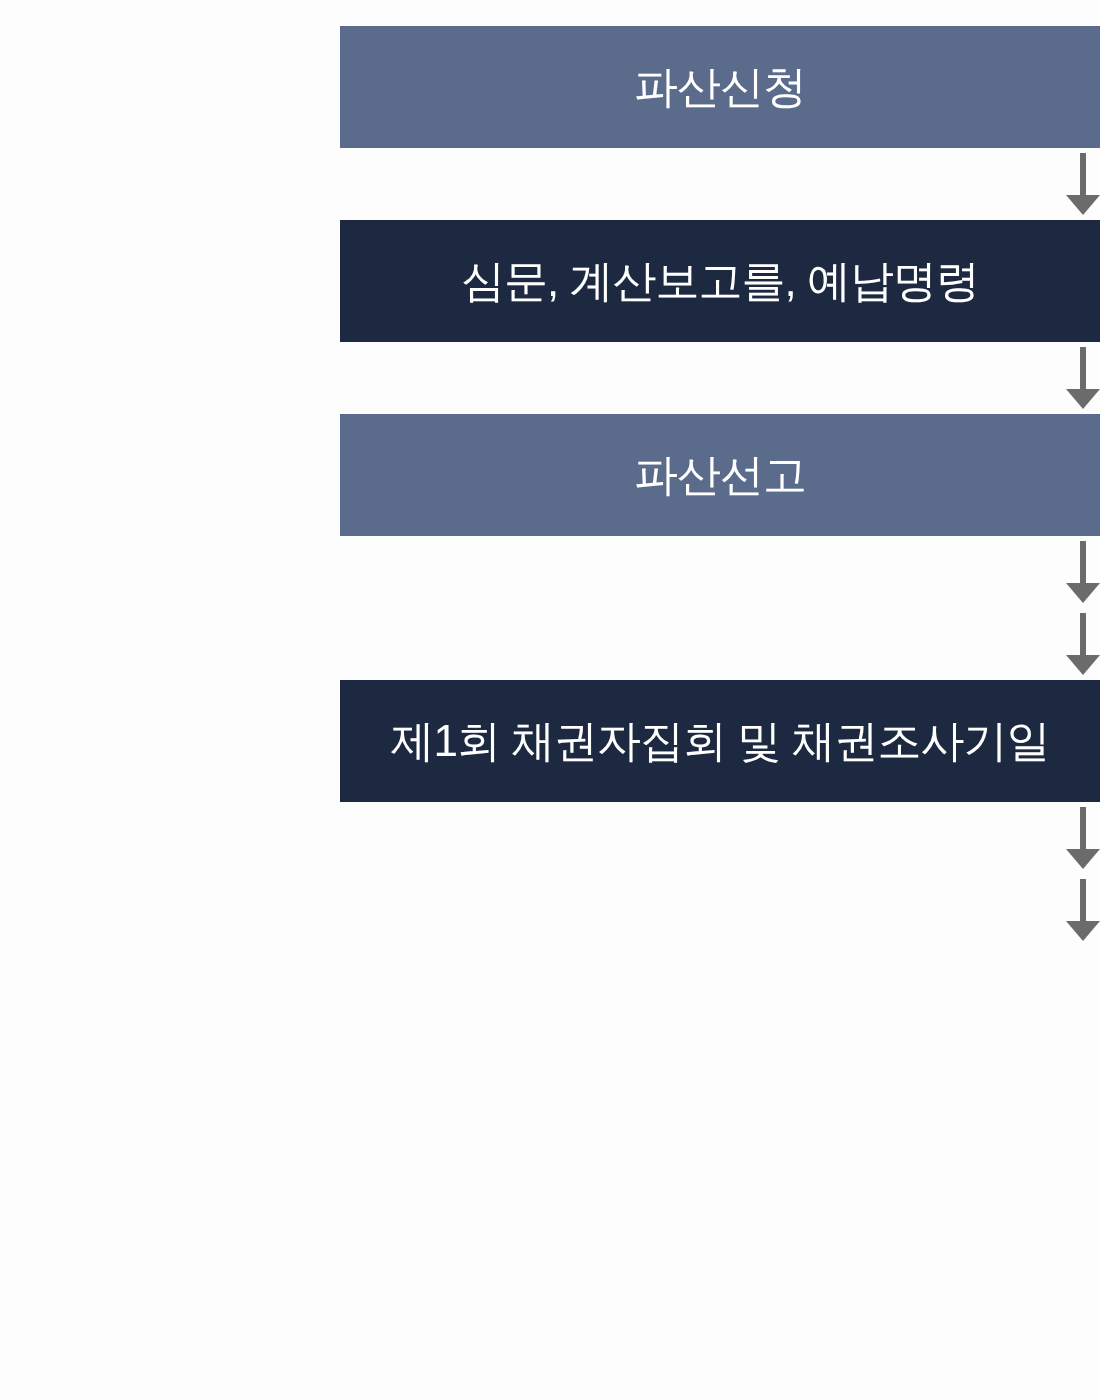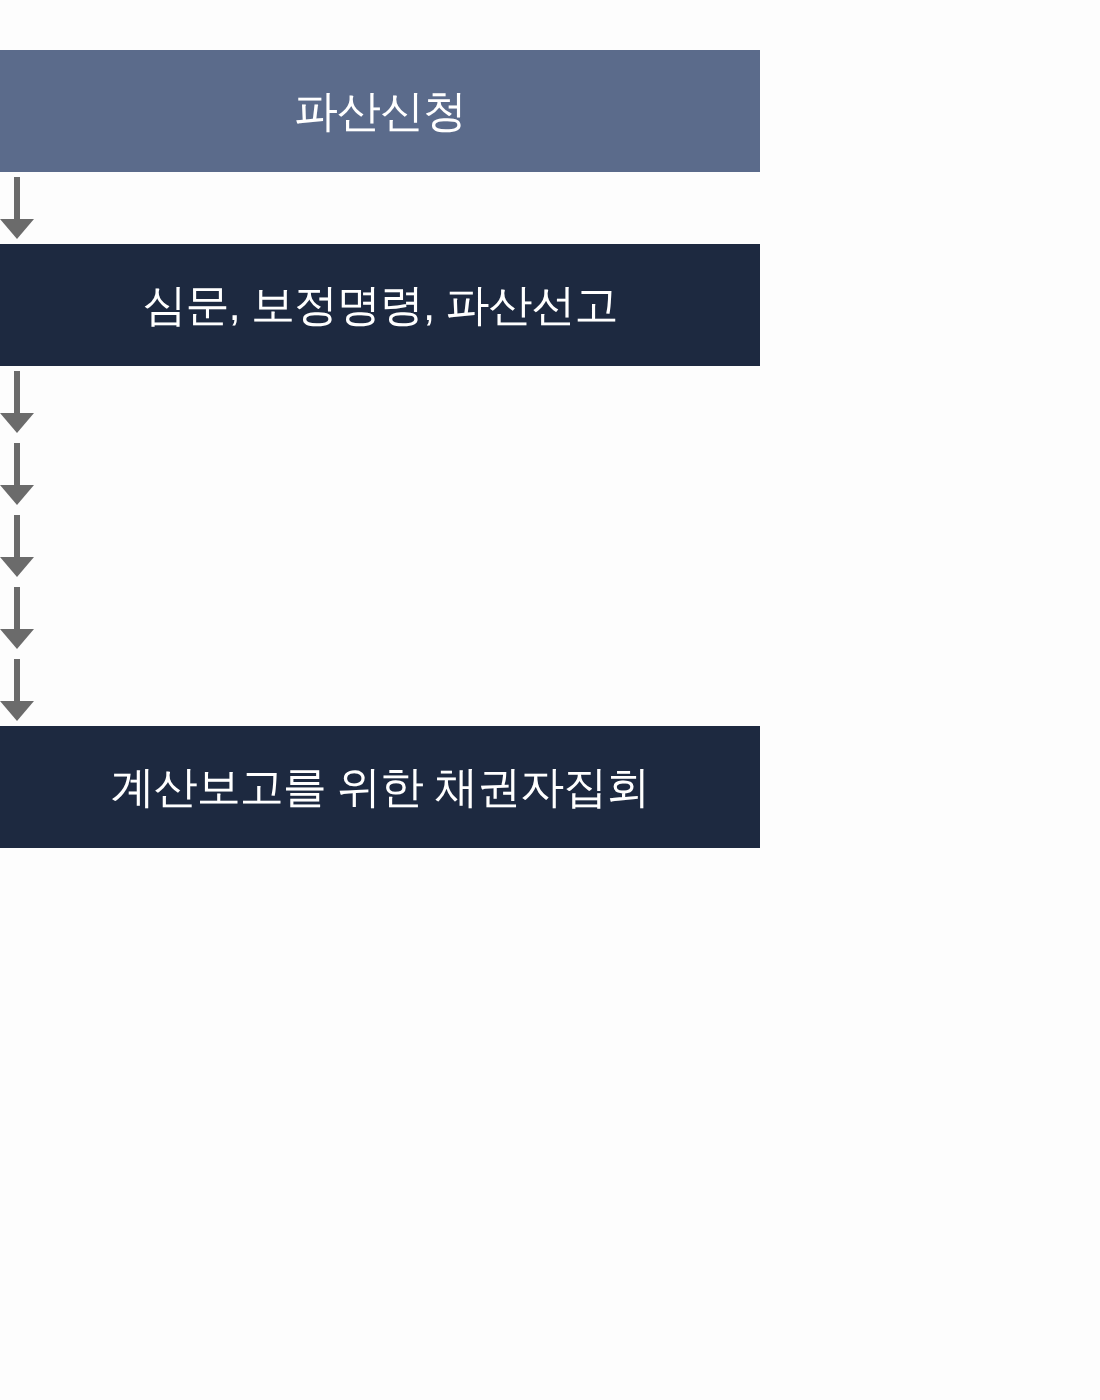--- a/index.html
+++ b/index.html
@@ -10,22 +10,22 @@
     --background:#fdfdfd;
   }
   html,body{margin:0;padding:0;}
   body{
     width:1100px;height:1400px;
     background:var(--background);
     font-family:"Liberation Sans","DejaVu Sans",sans-serif;
     overflow:hidden;
   }
   .flow{
-    display:flex;flex-direction:column;align-items:flex-start;
-    padding-top:50px;
+    display:flex;flex-direction:column;align-items:flex-end;
+    padding-top:26px;
   }
   .box{
     width:760px;height:122px;
     display:flex;align-items:center;justify-content:center;
     box-sizing:border-box;
   }
   .box.light{background:var(--light-box);}
   .box.dark{background:var(--dark-box);}
   .box-label{
     color:var(--text);
@@ -57,49 +57,52 @@
   <div class="box light">
     <span class="box-label">파산신청</span>
   </div>
 
   <div class="arrow">
     <span class="arrow-stem"></span>
     <span class="arrow-head"></span>
   </div>
 
   <div class="box dark">
-    <span class="box-label">심문, 보정명령, 파산선고</span>
+    <span class="box-label">심문, 계산보고를, 예납명령</span>
+  </div>
+
+  <div class="arrow">
+    <span class="arrow-stem"></span>
+    <span class="arrow-head"></span>
+  </div>
+
+  <div class="box light">
+    <span class="box-label">파산선고</span>
+  </div>
+
+  <div class="arrow">
+    <span class="arrow-stem"></span>
+    <span class="arrow-head"></span>
+  </div>
+
+
+  <div class="arrow">
+    <span class="arrow-stem"></span>
+    <span class="arrow-head"></span>
+  </div>
+
+  <div class="box dark">
+    <span class="box-label">제1회 채권자집회 및 채권조사기일</span>
   </div>
 
   <div class="arrow">
     <span class="arrow-stem"></span>
     <span class="arrow-head"></span>
   </div>
 
 
   <div class="arrow">
     <span class="arrow-stem"></span>
     <span class="arrow-head"></span>
   </div>
 
 
-  <div class="arrow">
-    <span class="arrow-stem"></span>
-    <span class="arrow-head"></span>
-  </div>
-
-
-  <div class="arrow">
-    <span class="arrow-stem"></span>
-    <span class="arrow-head"></span>
-  </div>
-
-
-  <div class="arrow">
-    <span class="arrow-stem"></span>
-    <span class="arrow-head"></span>
-  </div>
-
-  <div class="box dark">
-    <span class="box-label">계산보고를 위한 채권자집회</span>
-  </div>
-
 </div>
 
 </body></html>

